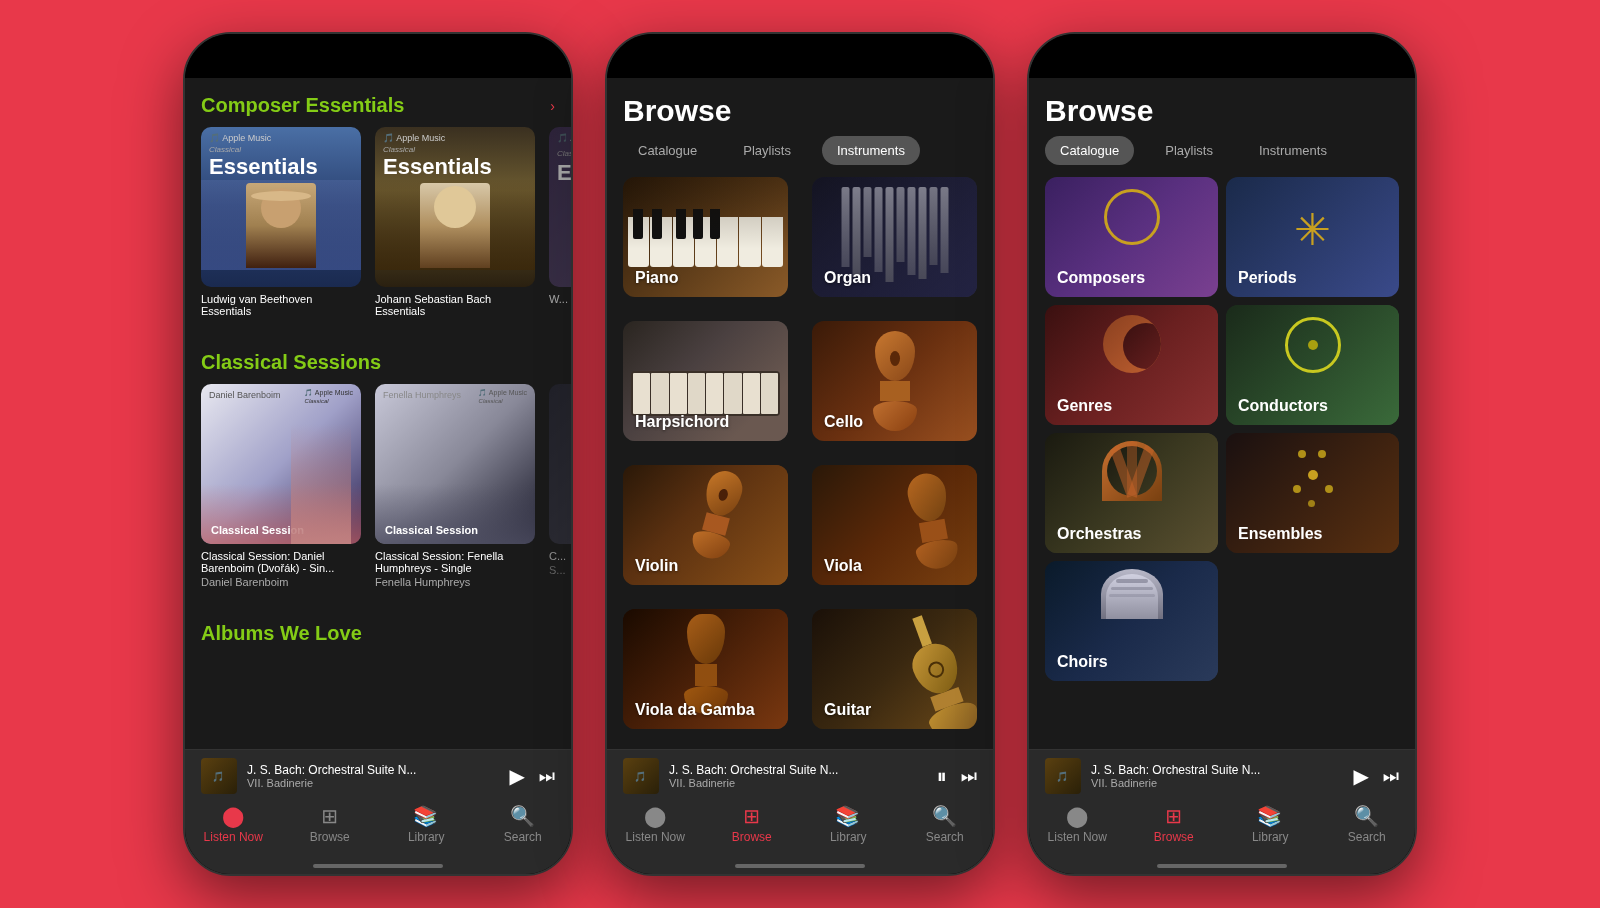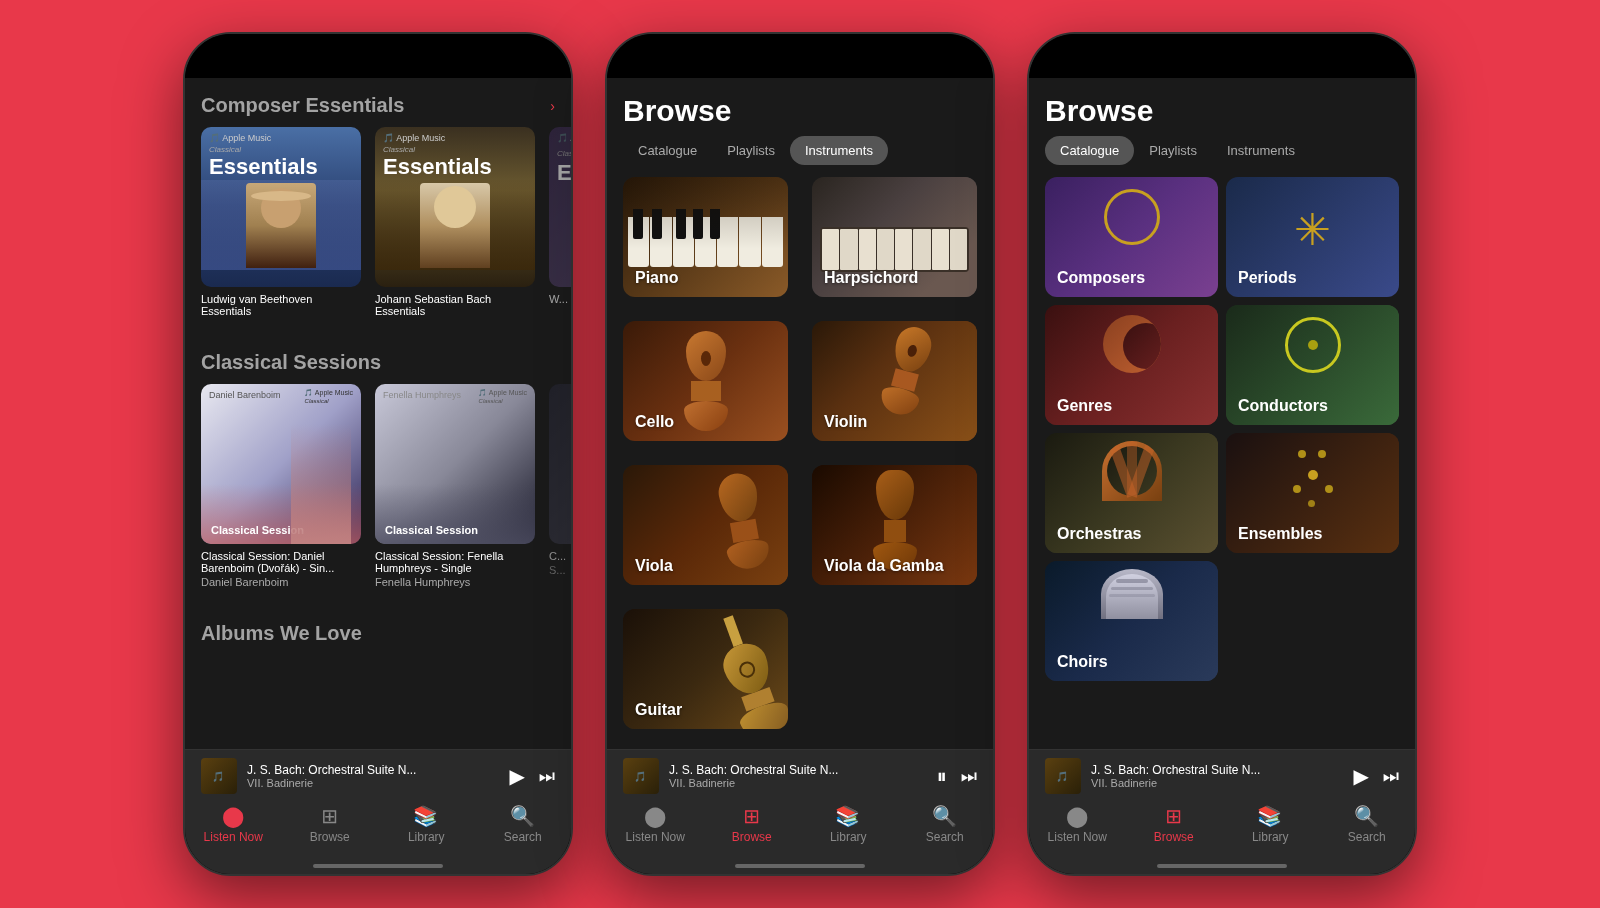--- a/index.html
+++ b/index.html
@@ -160,21 +160,21 @@
     }
 
     
     .section-header {
       display: flex;
       align-items: center;
       justify-content: space-between;
       padding: 16px 16px 10px;
     }
     .section-title {
-      color: #a3a3a3;
+      color: #84cc16;
       font-size: 20px;
       font-weight: 700;
     }
     .section-more {
       color: #e8384a;
       font-size: 14px;
     }
 
     .horizontal-scroll {
       display: flex;
@@ -224,21 +224,21 @@
     
     .browse-header {
       padding: 16px 16px 8px;
       color: #fff;
       font-size: 30px;
       font-weight: 800;
     }
 
     .tab-bar {
       display: flex;
-      gap: 0;
+      gap: 16px;
       padding: 0 16px 12px;
     }
     .tab-item {
       padding: 6px 14px;
       border-radius: 20px;
       font-size: 13px;
       color: #aaa;
       cursor: pointer;
       border: 1px solid transparent;
     }
@@ -496,20 +496,38 @@
               <div style="background:#111; width:10px; height:30px; border-radius:0 0 2px 2px; margin-left:5px;"></div>
               <div style="background:#111; width:10px; height:30px; border-radius:0 0 2px 2px; margin-left:10px;"></div>
               <div style="background:#111; width:10px; height:30px; border-radius:0 0 2px 2px; margin-left:3px;"></div>
               <div style="background:#111; width:10px; height:30px; border-radius:0 0 2px 2px; margin-left:3px;"></div>
             </div>
             <div style="position:absolute; inset:0; background:linear-gradient(180deg, rgba(20,10,0,0.3) 0%, transparent 60%);"></div>
           </div>
           <span class="instrument-label">Piano</span>
         </div>
 
+        <div class="instrument-cell organ-bg">
+          <div style="position:absolute; inset:0; overflow:hidden;">
+            <div style="position:absolute; top:10px; left:50%; transform:translateX(-50%); display:flex; gap:3px; height:80px;">
+              <div style="background:linear-gradient(180deg, #c8c8d8, #88889a); width:8px; border-radius:2px 2px 0 0;"></div>
+              <div style="background:linear-gradient(180deg, #d0d0e0, #909098); width:8px; height:90px; border-radius:2px 2px 0 0;"></div>
+              <div style="background:linear-gradient(180deg, #c0c0d0, #808090); width:8px; height:70px; border-radius:2px 2px 0 0;"></div>
+              <div style="background:linear-gradient(180deg, #c8c8d8, #88889a); width:8px; height:85px; border-radius:2px 2px 0 0;"></div>
+              <div style="background:linear-gradient(180deg, #d0d0e0, #909098); width:8px; height:95px; border-radius:2px 2px 0 0;"></div>
+              <div style="background:linear-gradient(180deg, #c0c0d0, #808090); width:8px; height:75px; border-radius:2px 2px 0 0;"></div>
+              <div style="background:linear-gradient(180deg, #c8c8d8, #88889a); width:8px; height:88px; border-radius:2px 2px 0 0;"></div>
+              <div style="background:linear-gradient(180deg, #d0d0e0, #909098); width:8px; height:92px; border-radius:2px 2px 0 0;"></div>
+              <div style="background:linear-gradient(180deg, #c0c0d0, #808090); width:8px; height:78px; border-radius:2px 2px 0 0;"></div>
+              <div style="background:linear-gradient(180deg, #c8c8d8, #88889a); width:8px; height:86px; border-radius:2px 2px 0 0;"></div>
+            </div>
+            <div style="position:absolute; inset:0; background:linear-gradient(180deg, rgba(10,10,20,0.4) 0%, rgba(20,20,40,0.6) 100%);"></div>
+          </div>
+          <span class="instrument-label">Organ</span>
+        </div>
 
         <div class="instrument-cell harpsichord-bg">
           <div style="position:absolute; inset:0; background: linear-gradient(135deg, #2a2520 0%, #4a4040 40%, #6a5850 80%); overflow:hidden;">
 
             <div style="position:absolute; bottom:25px; left:8px; right:8px; height:45px; background:#3a3028; border-radius:4px; overflow:hidden;">
               <div style="display:flex; gap:1px; padding:2px; height:100%;">
                 <div style="background:#e8e0d0; flex:1; border-radius:1px;"></div>
                 <div style="background:#e0d8c8; flex:1; border-radius:1px;"></div>
                 <div style="background:#e8e0d0; flex:1; border-radius:1px;"></div>
                 <div style="background:#e0d8c8; flex:1; border-radius:1px;"></div>

